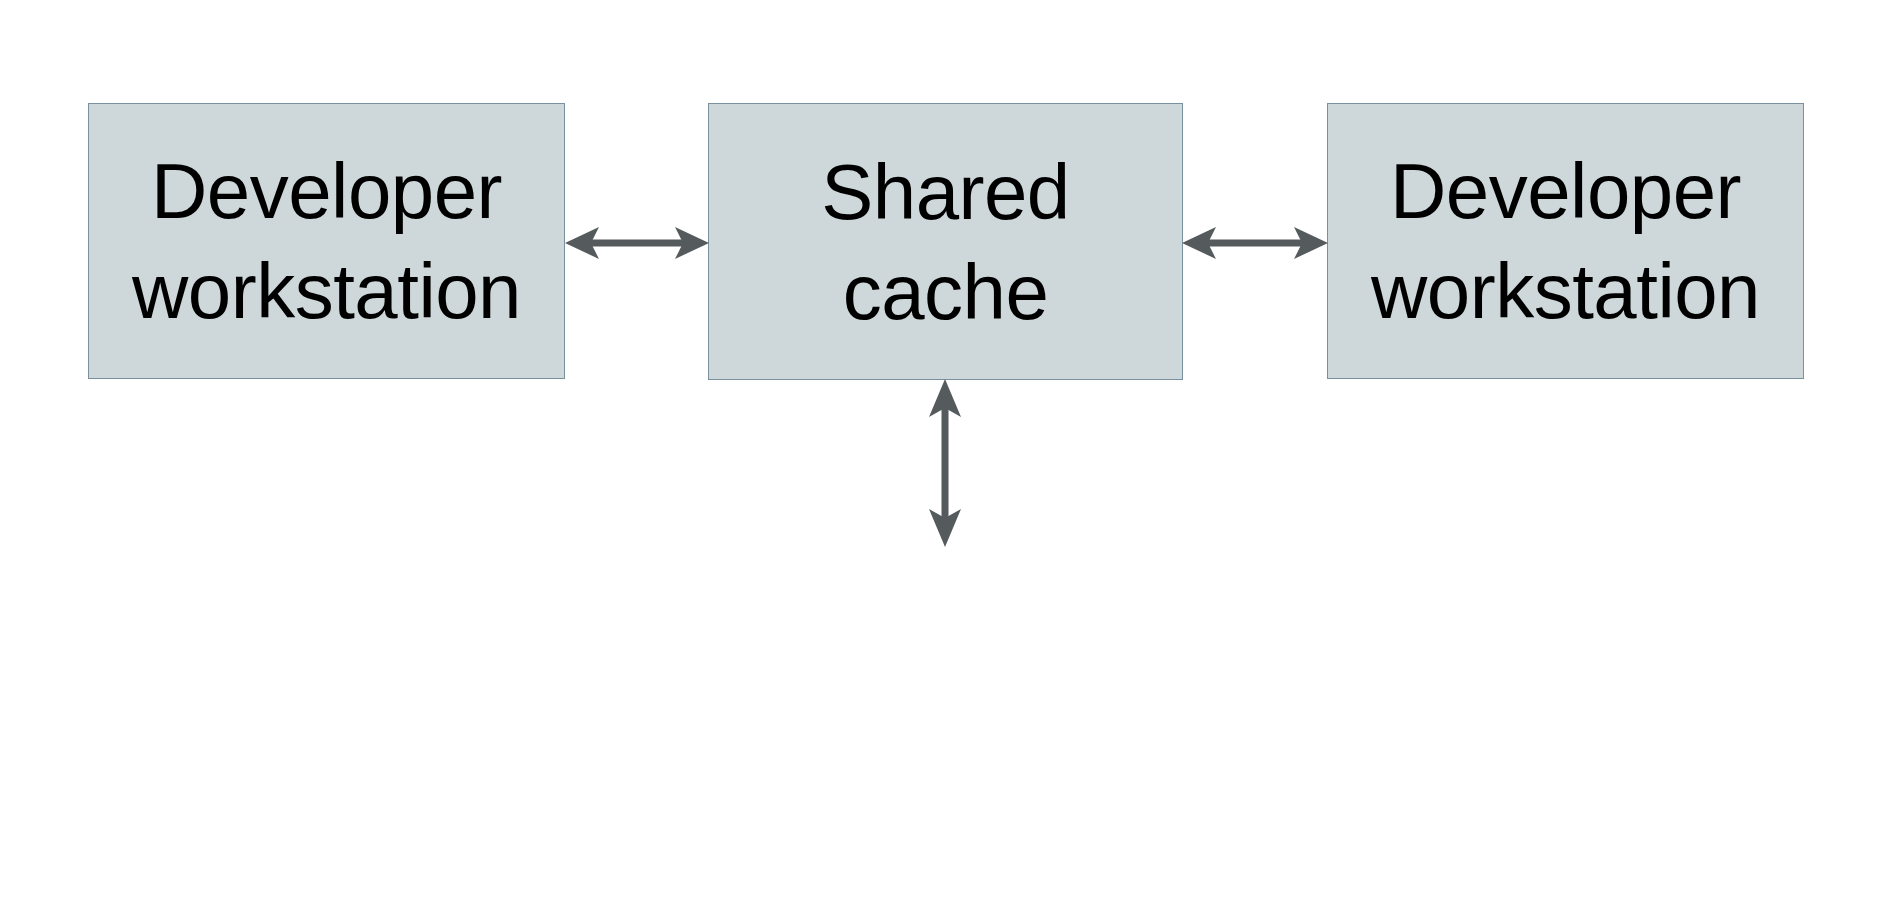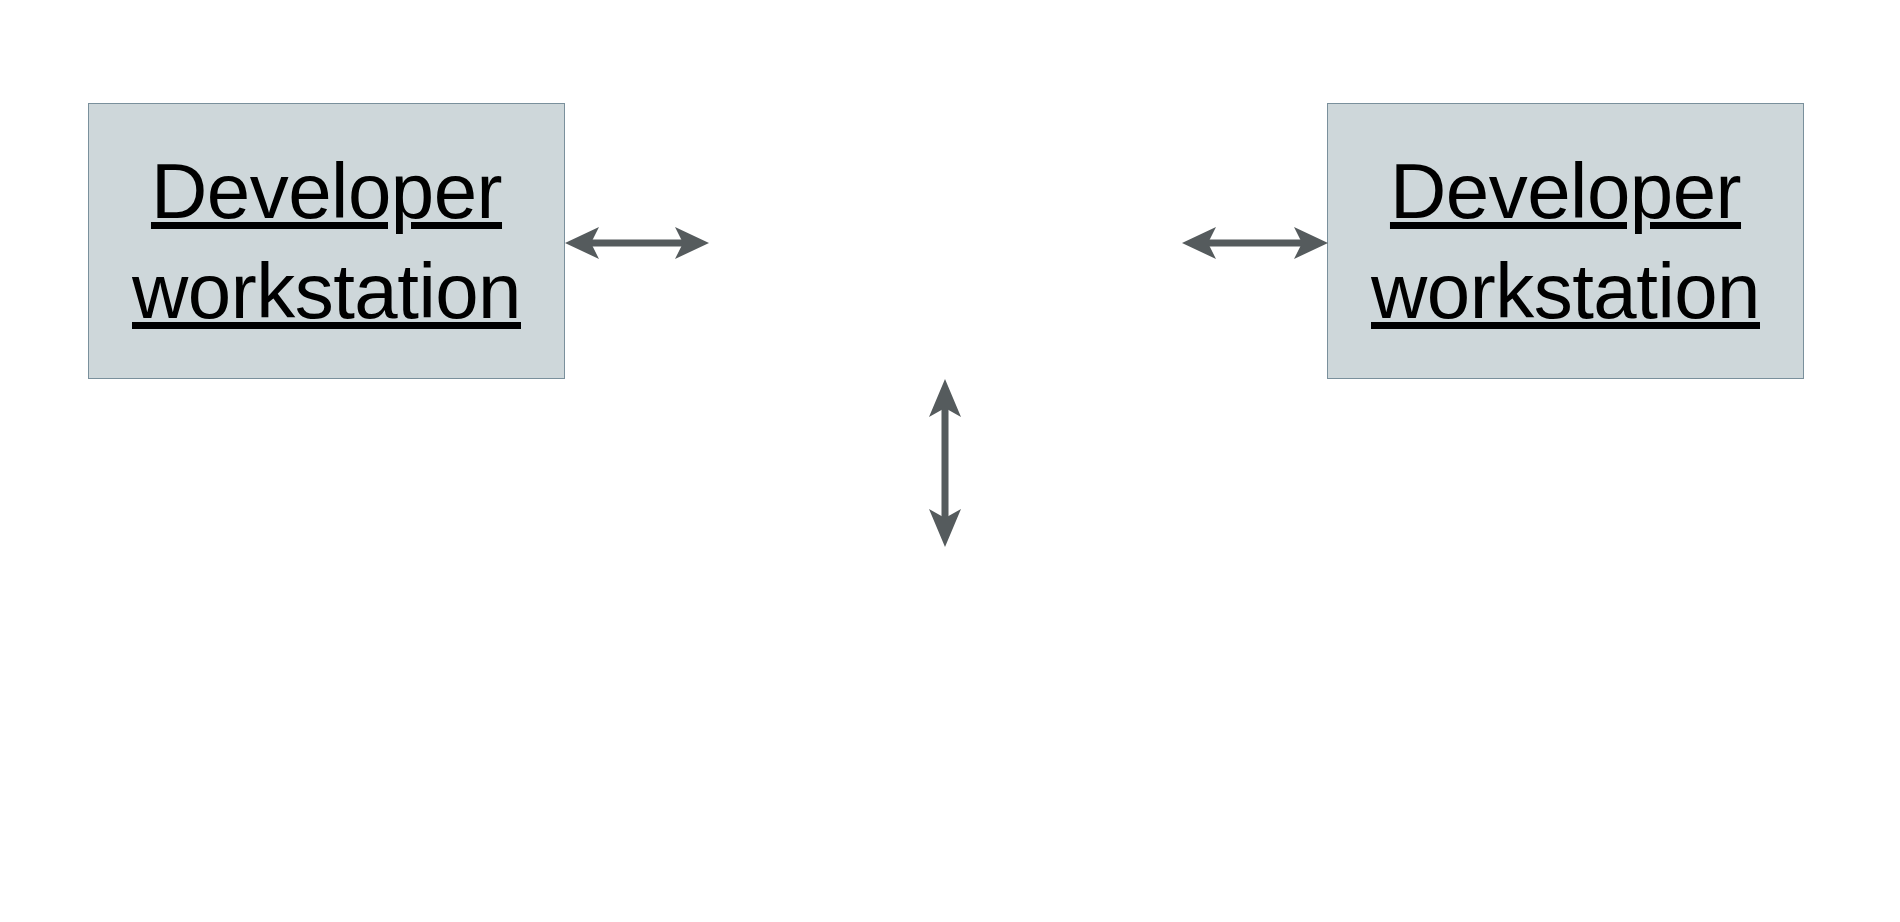--- a/index.html
+++ b/index.html
@@ -30,21 +30,20 @@
     text-align: center;
   }
   .node-label {
     color: #000000;
     font-size: 78px;
     line-height: 100px;
     font-weight: 400;
     letter-spacing: -0.5px;
     white-space: pre-line;
     padding: 0 4px;
-    text-decoration: underline;
   }
   #node-dev-left  { left: 88px;   top: 103px; width: 477px; height: 276px; }
   #node-cache     { left: 708px;  top: 103px; width: 475px; height: 277px; }
   #node-dev-right { left: 1327px; top: 103px; width: 477px; height: 276px; }
   #node-ci        { left: 708px;  top: 546px; width: 475px; height: 274px; }
 
   .edge {
     position: absolute;
     overflow: visible;
   }
@@ -55,20 +54,24 @@
 </head>
 <body>
 
 <div id="canvas">
 
   <div class="node" id="node-dev-left">
     <div class="node-label">Developer
 workstation</div>
   </div>
 
+  <div class="node" id="node-cache">
+    <div class="node-label">Shared
+cache</div>
+  </div>
 
   <div class="node" id="node-dev-right">
     <div class="node-label">Developer
 workstation</div>
   </div>
 
 
   <svg class="edge" id="edge-left-cache" viewBox="0 0 148 50">
     <g fill="#555b5d" stroke="none">
       <path d="M 2,25 L 36,9 L 28,25 L 36,41 Z"></path>

